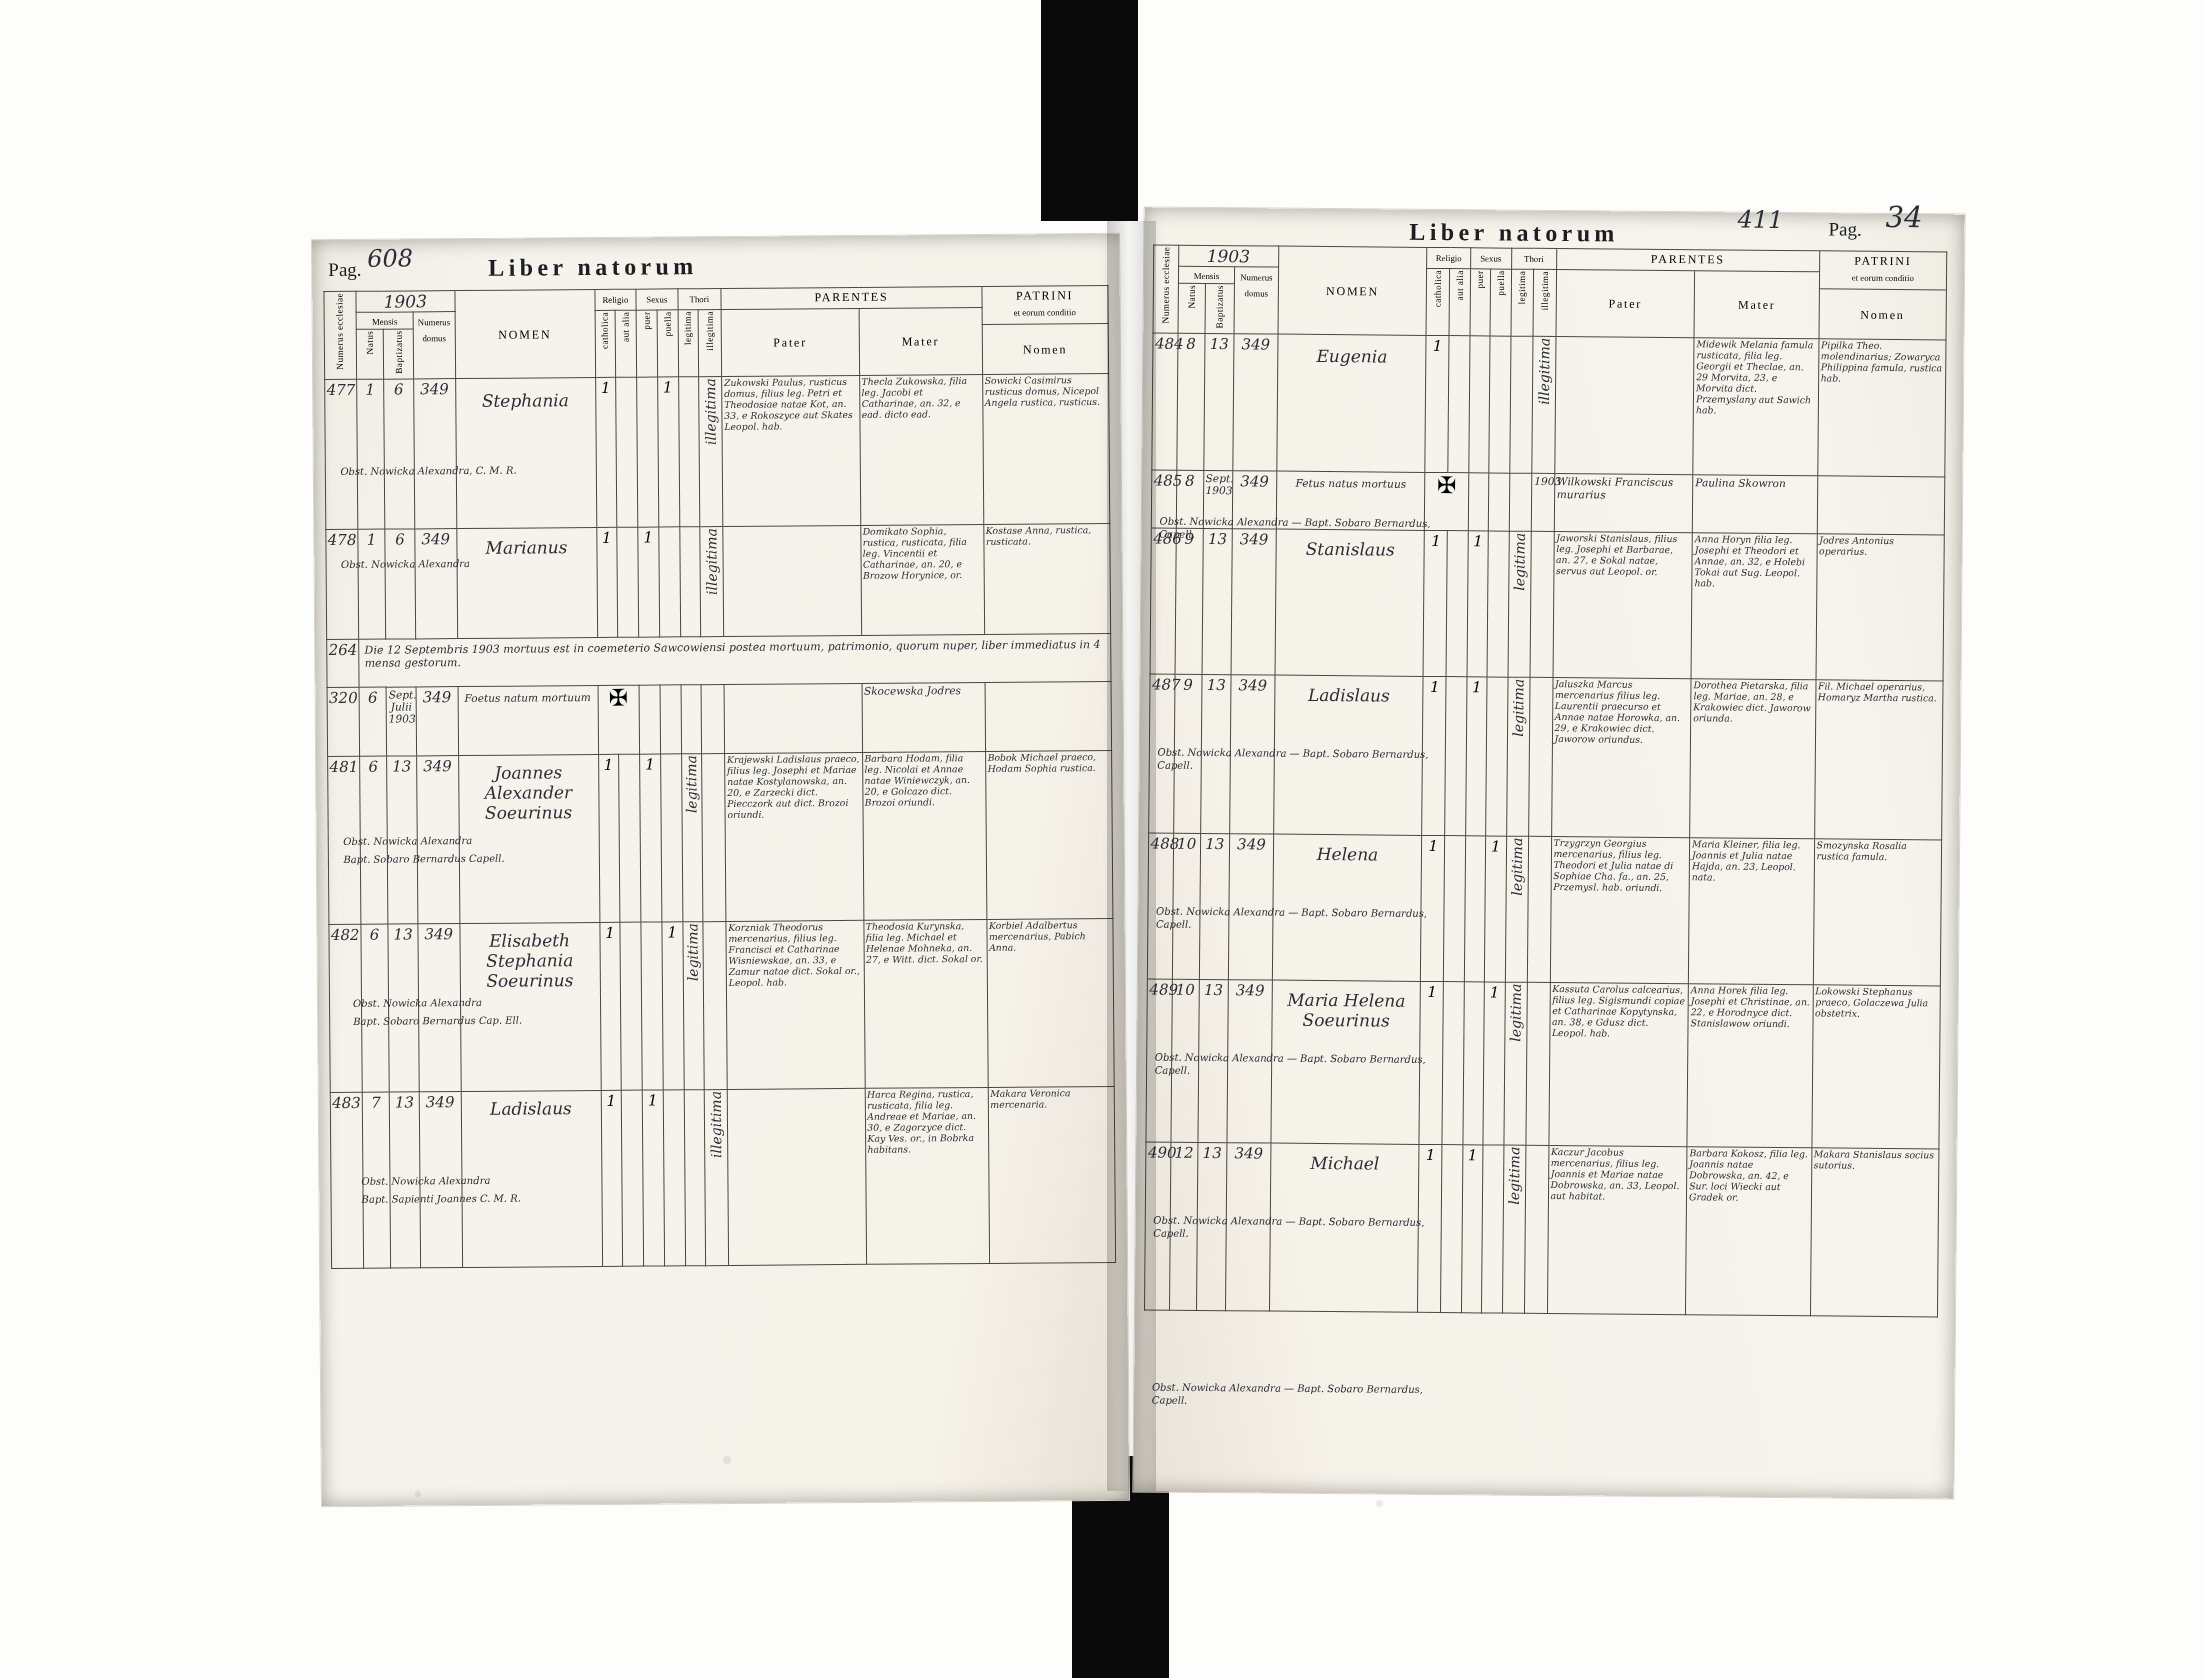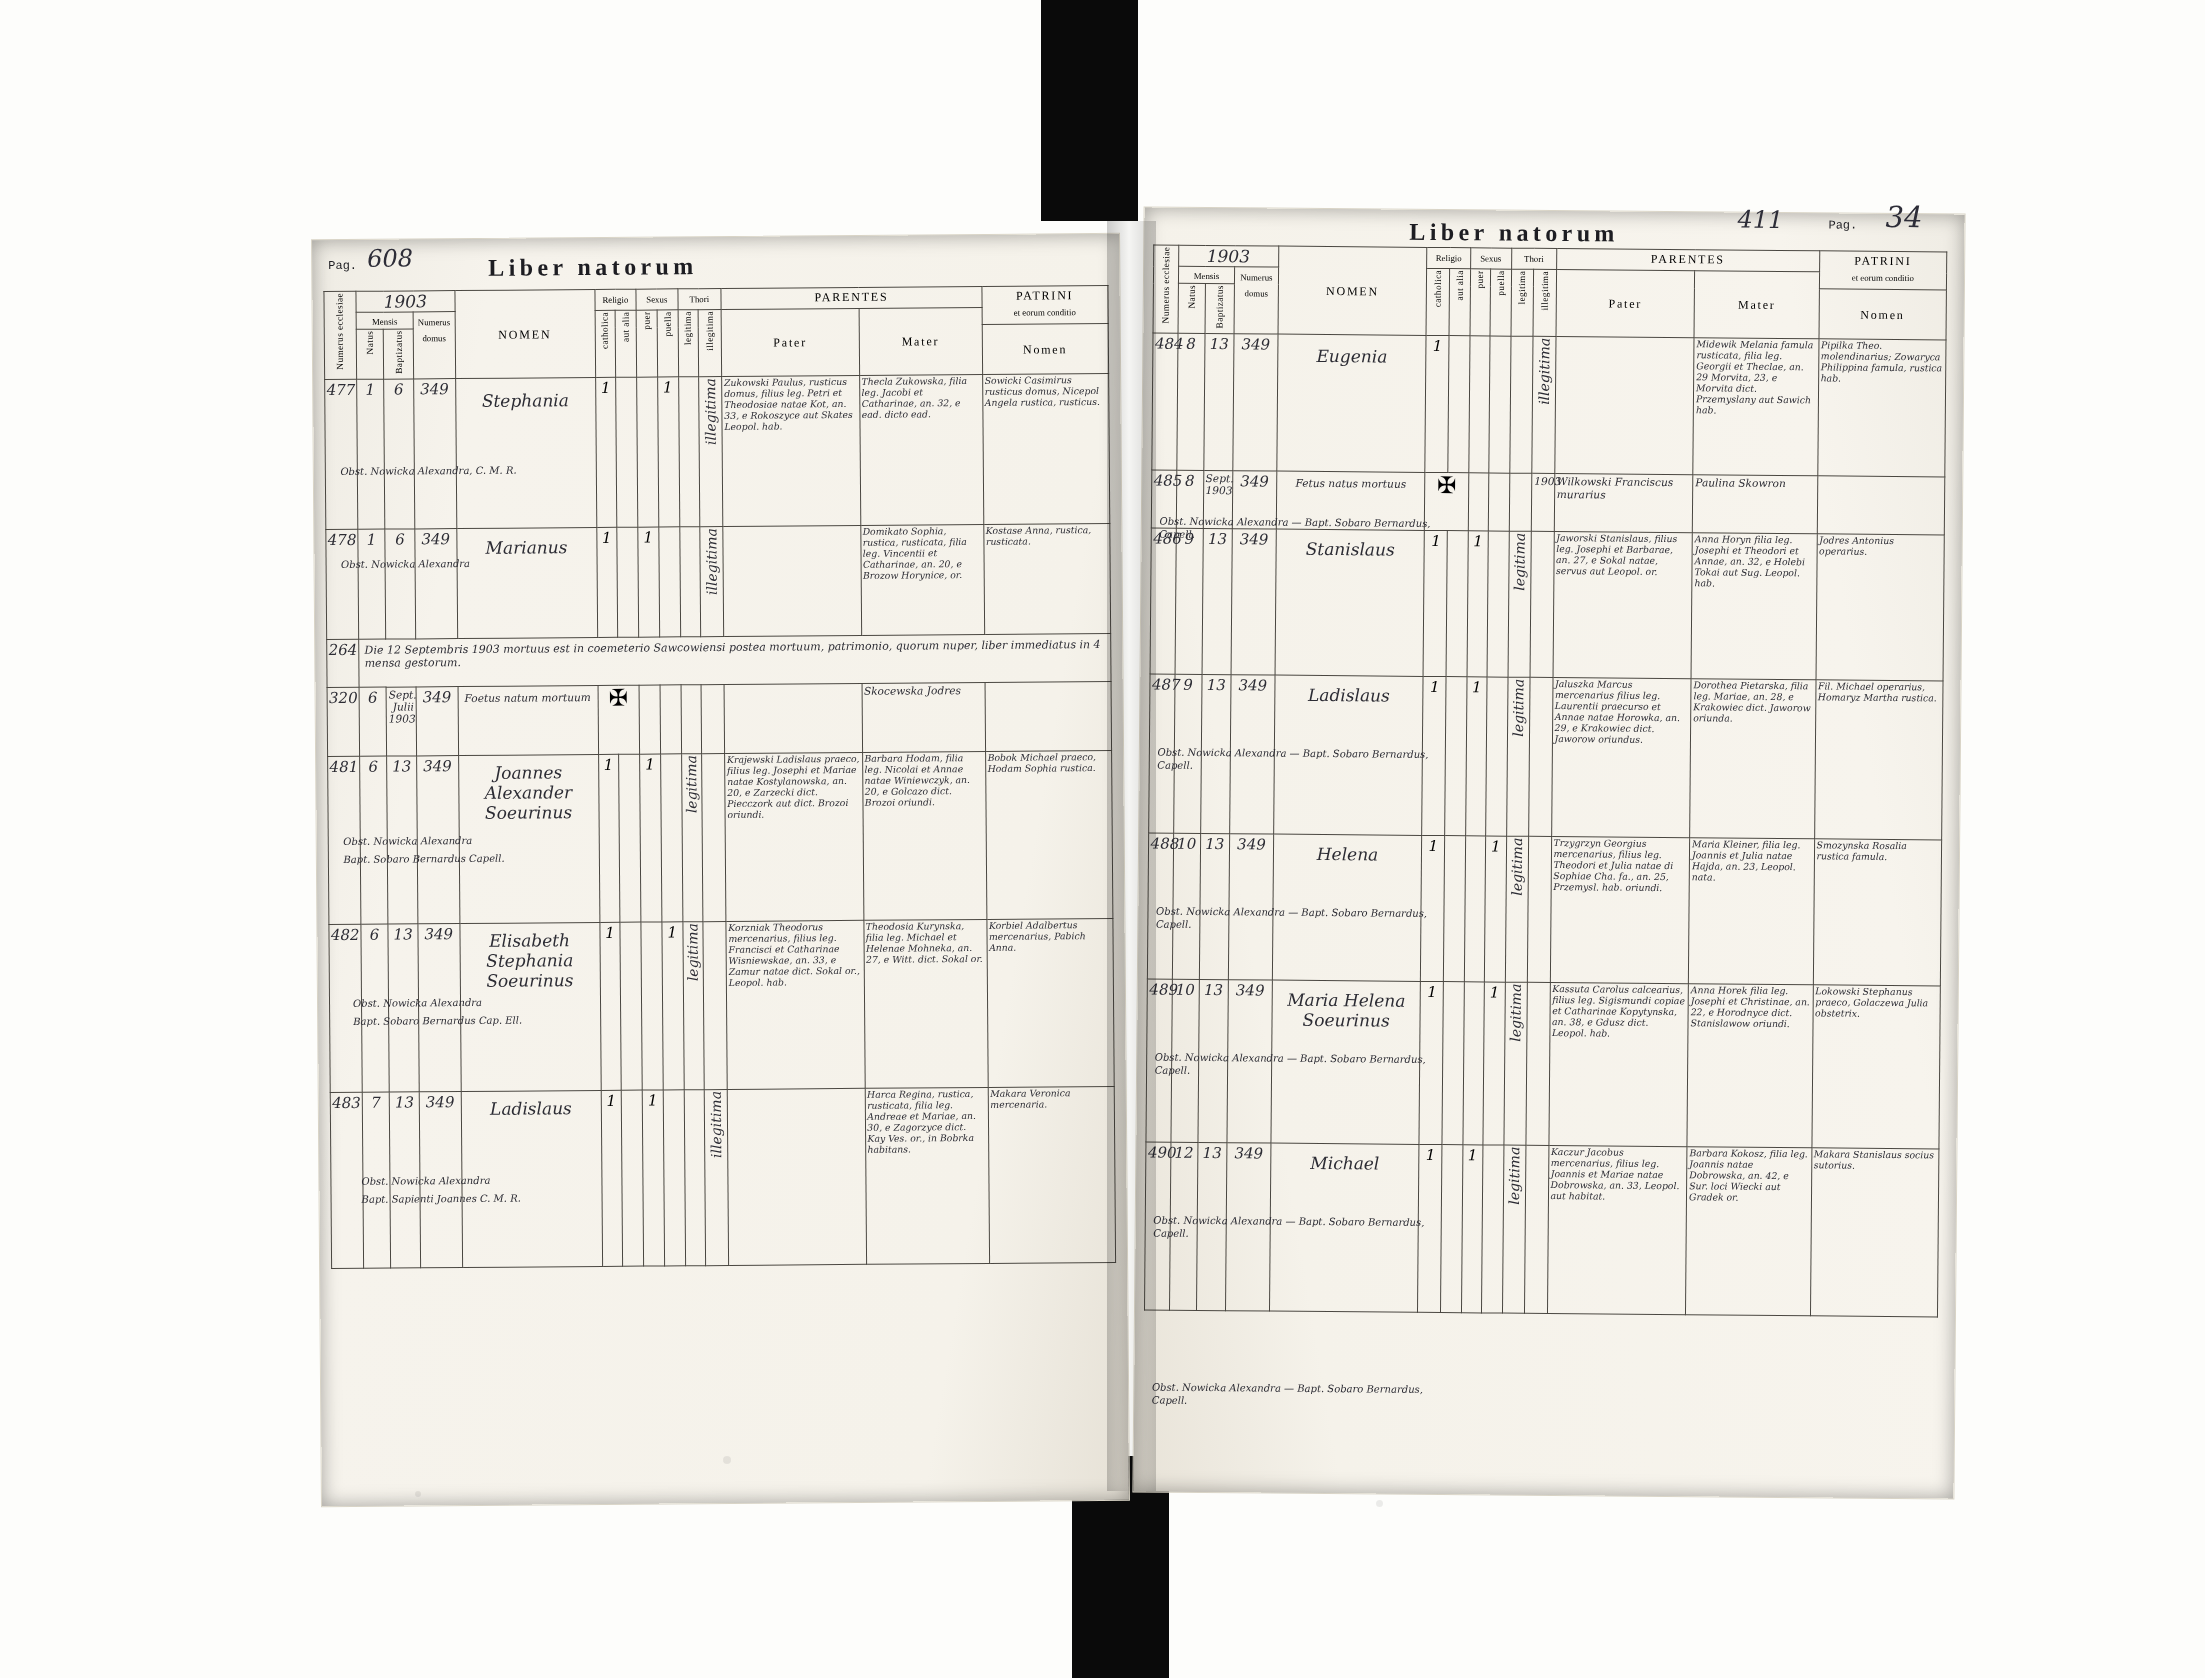--- a/index.html
+++ b/index.html
@@ -19,36 +19,36 @@
      background:linear-gradient(100deg,#efece4 0%,#f6f3ec 18%,#f5f2ea 80%,#e6e1d6 100%);
      border:0.9px solid #d9d4c6;}
   #leaf-right{left:1138px;top:210px;width:820px;height:1284px;
      transform:rotate(0.5deg);
      background:linear-gradient(260deg,#efece4 0%,#f7f4ed 18%,#f5f2ea 80%,#e8e3d8 100%);
      border:0.9px solid #d9d4c6;}
   #gutter{position:absolute;left:1107px;top:221px;width:49px;height:1270px;
      background:linear-gradient(90deg,rgba(0,0,0,.20),rgba(0,0,0,.03) 45%,rgba(0,0,0,.18));}
   .pr{font-family:"Liberation Serif",serif;color:#1d1d22;}
   .title{font-size:24px;letter-spacing:4.4px;font-weight:bold;}
-  .pagmark{position:absolute;font-size:12px;font-family:Liberation Mono, monospace;}
+  .pagmark{position:absolute;font-size:19px;}
   .pagnum{font-family:"DejaVu Serif",serif;font-style:italic;font-size:24px;color:#2d2d38;}
 
   table.reg{position:absolute;border-collapse:collapse;table-layout:fixed;background:transparent;}
   table.reg td,table.reg th{border:0.9px solid #4a4741;vertical-align:top;padding:0.9px 1.8px;}
   .vert{writing-mode:vertical-rl;transform:rotate(180deg);white-space:nowrap;
         font-size:9.3px;letter-spacing:0.4px;display:inline-block;}
   .vertbig{writing-mode:vertical-rl;transform:rotate(180deg);white-space:nowrap;
         font-family:"DejaVu Serif",serif;font-style:italic;font-size:14px;color:#2b2b33;}
   .c{text-align:center;}
   .grp{font-size:12px;letter-spacing:1.8px;text-align:left;}
   .sm{font-size:8.8px;text-align:center;line-height:1.05;}
 
   .cell-hw{font-family:"DejaVu Serif",serif;font-style:italic;color:#2c2c34;}
   .n-num{font-size:15px;}
-  .n-date{font-size:10.6px;line-height:1.15;text-align:right;}
+  .n-date{font-size:10.6px;line-height:1.15;}
   .n-name{font-size:17px;}
   .n-small{font-size:9.3px;line-height:1.18;}
   .n-mid{font-size:10.6px;line-height:1.2;}
   .one{font-family:"DejaVu Serif",serif;font-style:italic;font-size:15px;text-align:center;}
   .cross{font-size:23px;text-align:center;line-height:1;}
   .note{font-family:"DejaVu Serif",serif;font-style:italic;font-size:11px;color:#2c2c34;}
 
   .abr{position:absolute;font-family:"DejaVu Serif",serif;font-style:italic;
        font-size:10px;color:#2c2c34;line-height:1.3;}
 

